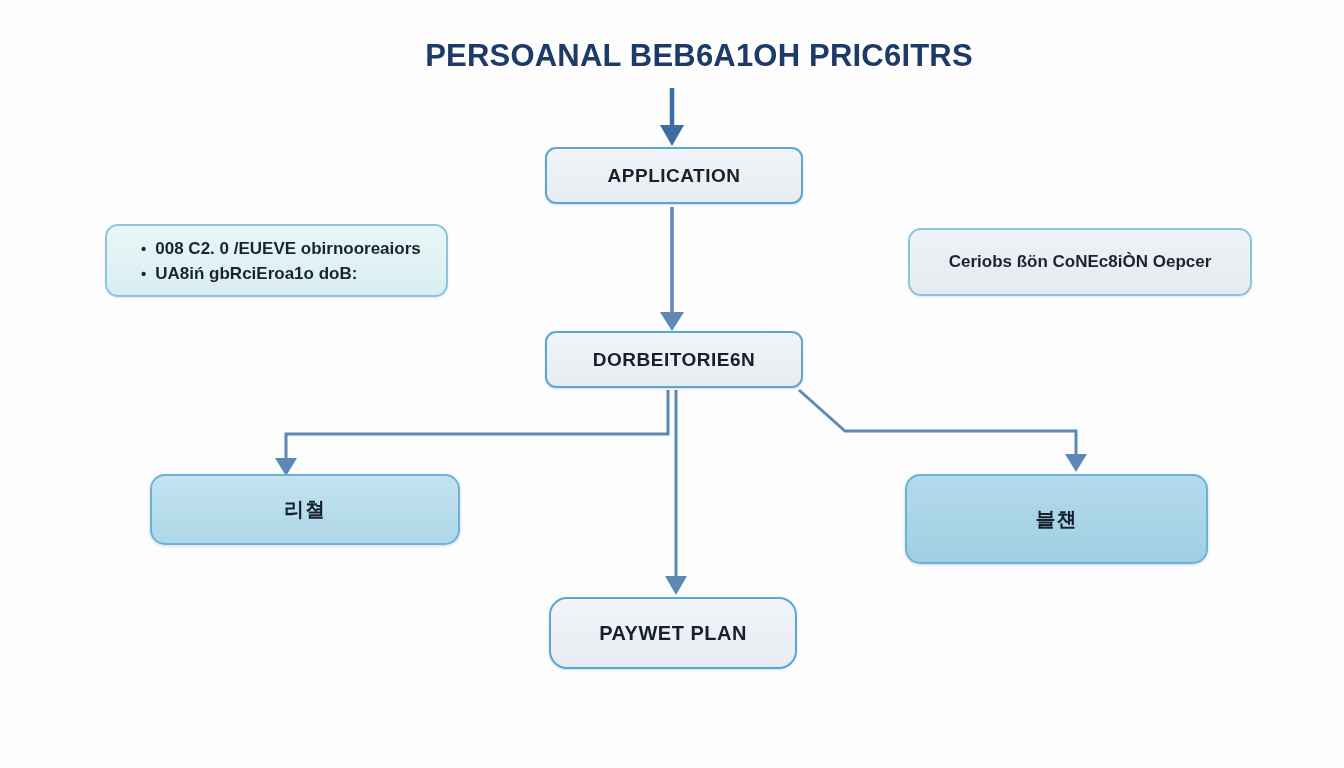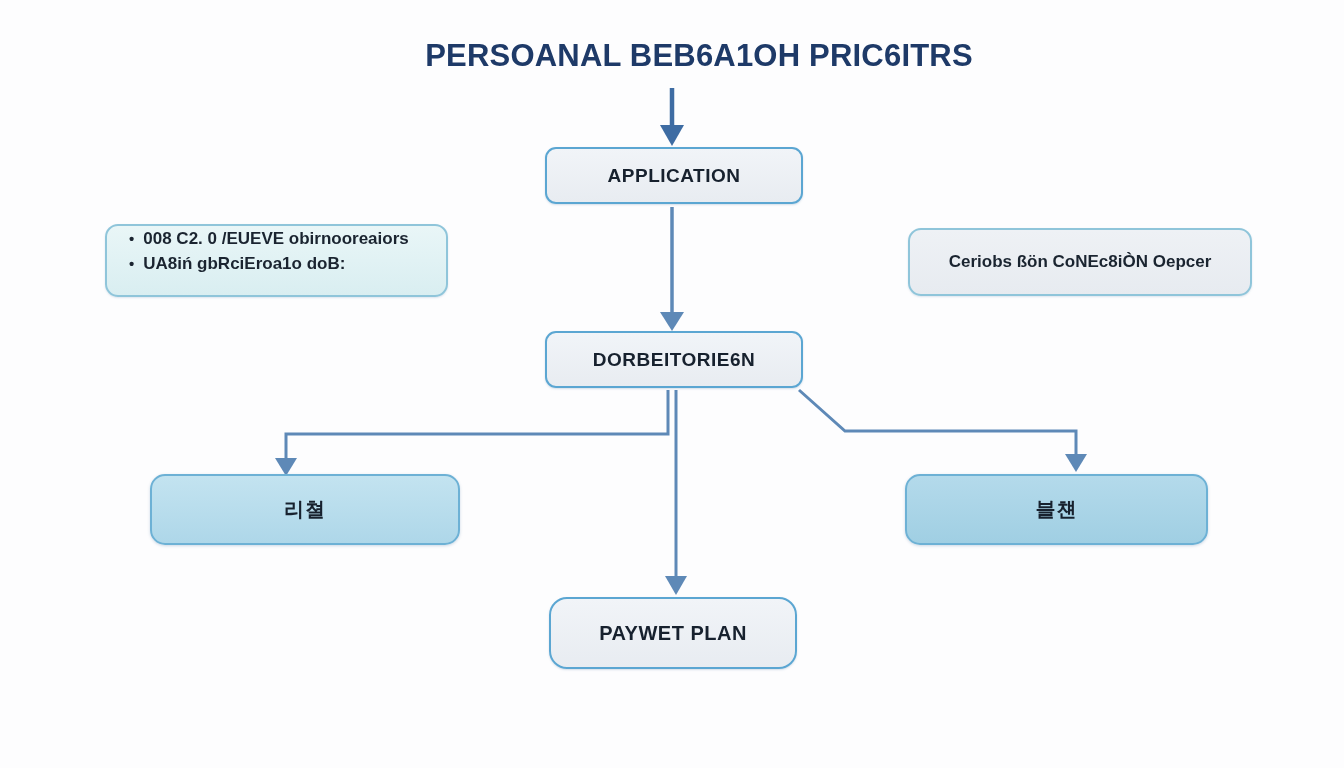--- a/index.html
+++ b/index.html
@@ -38,21 +38,21 @@
   .note{
     position:absolute;box-sizing:border-box;
     border-radius:13px;
     box-shadow:0 1px 2px rgba(90,130,170,.2);
     font-size:17px;font-weight:600;color:#1a2430;
   }
   .note-left{
     left:105px;top:224px;width:343px;height:73px;
     background:linear-gradient(180deg,#e9f6f7 0%,var(--note_left_fill,#d9eef1) 100%);
     border:2px solid var(--note_border,#8fc5da);
-    display:flex;align-items:flex-start;
+    display:flex;align-items:center;padding-left:12px;
   }
   .note-left ul{list-style:none;margin:0;padding:0 0 0 22px;}
   .note-left li{line-height:25px;}
   .note-left .bullet{margin-right:9px;font-size:15px;}
   .note-right{
     left:908px;top:228px;width:344px;height:68px;
     background:linear-gradient(180deg,#eef1f5 0%,#e7ebf0 100%);
     border:2px solid var(--note_border,#8fc5da);
     display:flex;align-items:center;justify-content:center;
     font-weight:600;font-size:17px;
@@ -61,21 +61,21 @@
     border-radius:15px;
     font-size:20px;font-weight:600;letter-spacing:1px;
     box-shadow:0 1px 3px rgba(90,130,170,.3);
   }
   .node-bl{
     left:150px;top:474px;width:310px;height:71px;
     background:linear-gradient(180deg,#c3e3f0 0%,var(--blue_fill,#aed7e9) 100%);
     border:2.5px solid var(--blue_border,#6db1d5);
   }
   .node-br{
-    left:905px;top:474px;width:303px;height:71px;
+    left:905px;top:474px;width:303px;height:90px;
     background:linear-gradient(180deg,#b4daeb 0%,var(--blue_fill_dark,#a0cfe3) 100%);
     border:2.5px solid var(--blue_border,#6db1d5);
   }
   .conn{stroke:var(--arrow,#5e89b7);fill:none;}
   .conn-dark{stroke:var(--arrow_dark,#3e6ca3);fill:none;}
   .head{fill:var(--arrow,#5e89b7);stroke:none;}
   .head-dark{fill:var(--arrow_dark,#3e6ca3);stroke:none;}
 </style>
 </head>
 <body>

